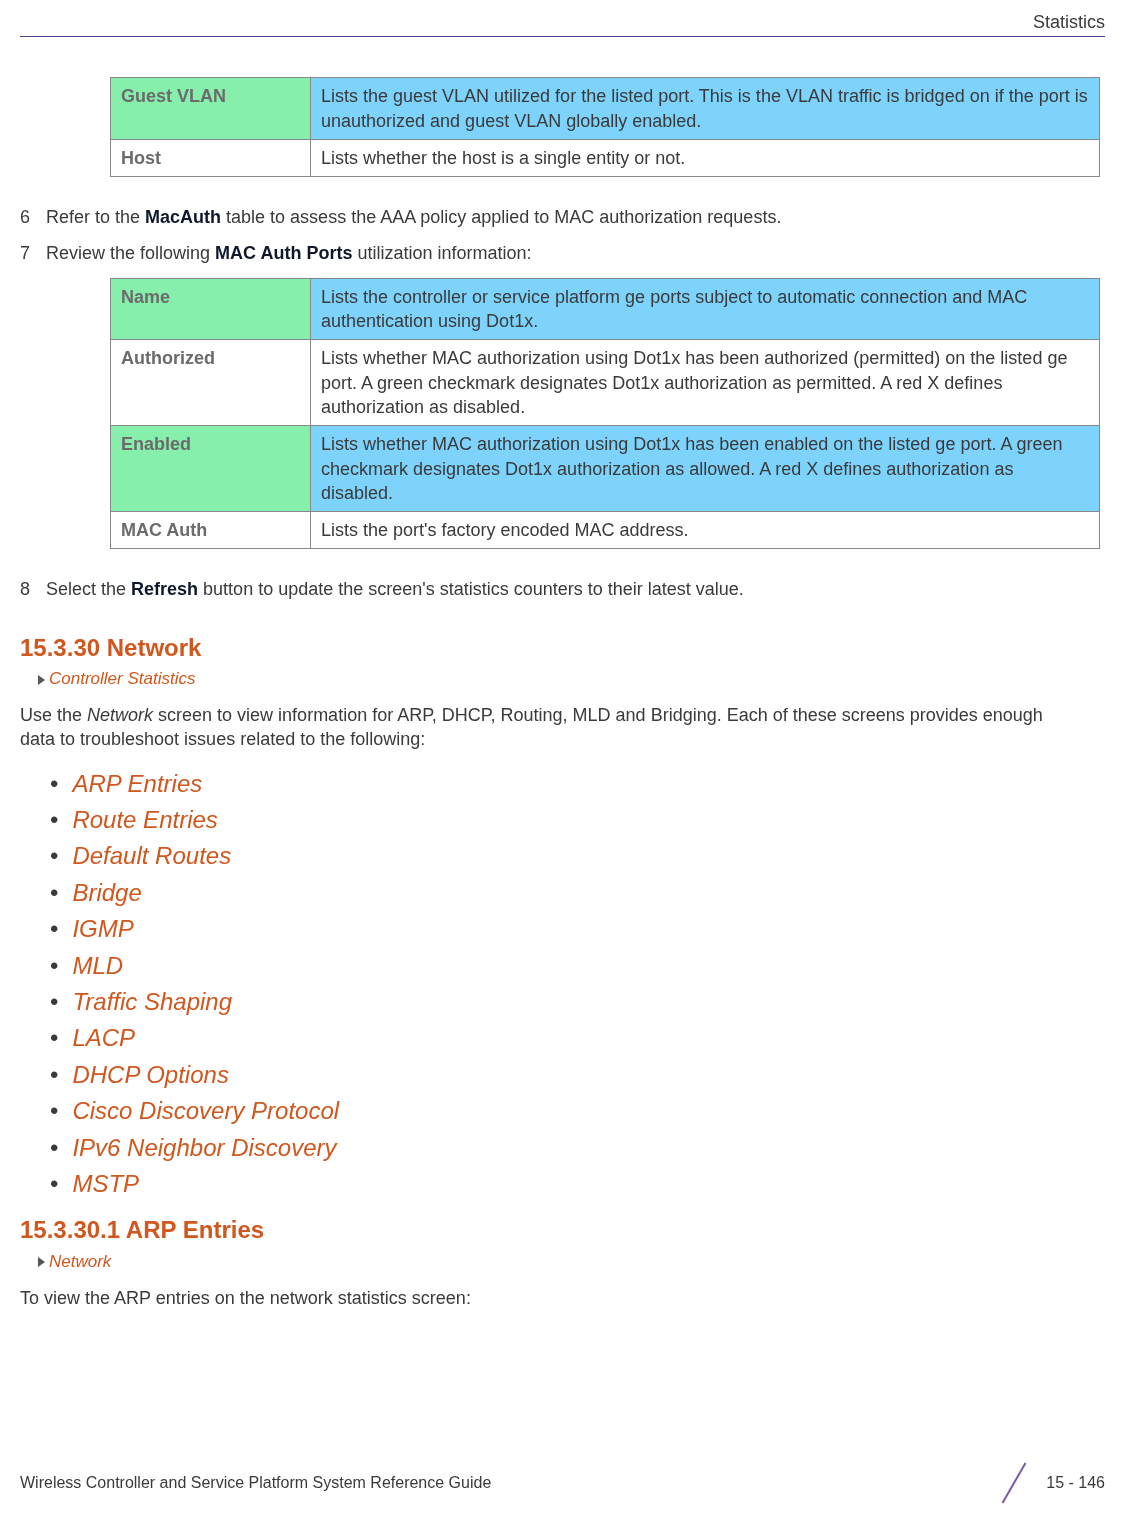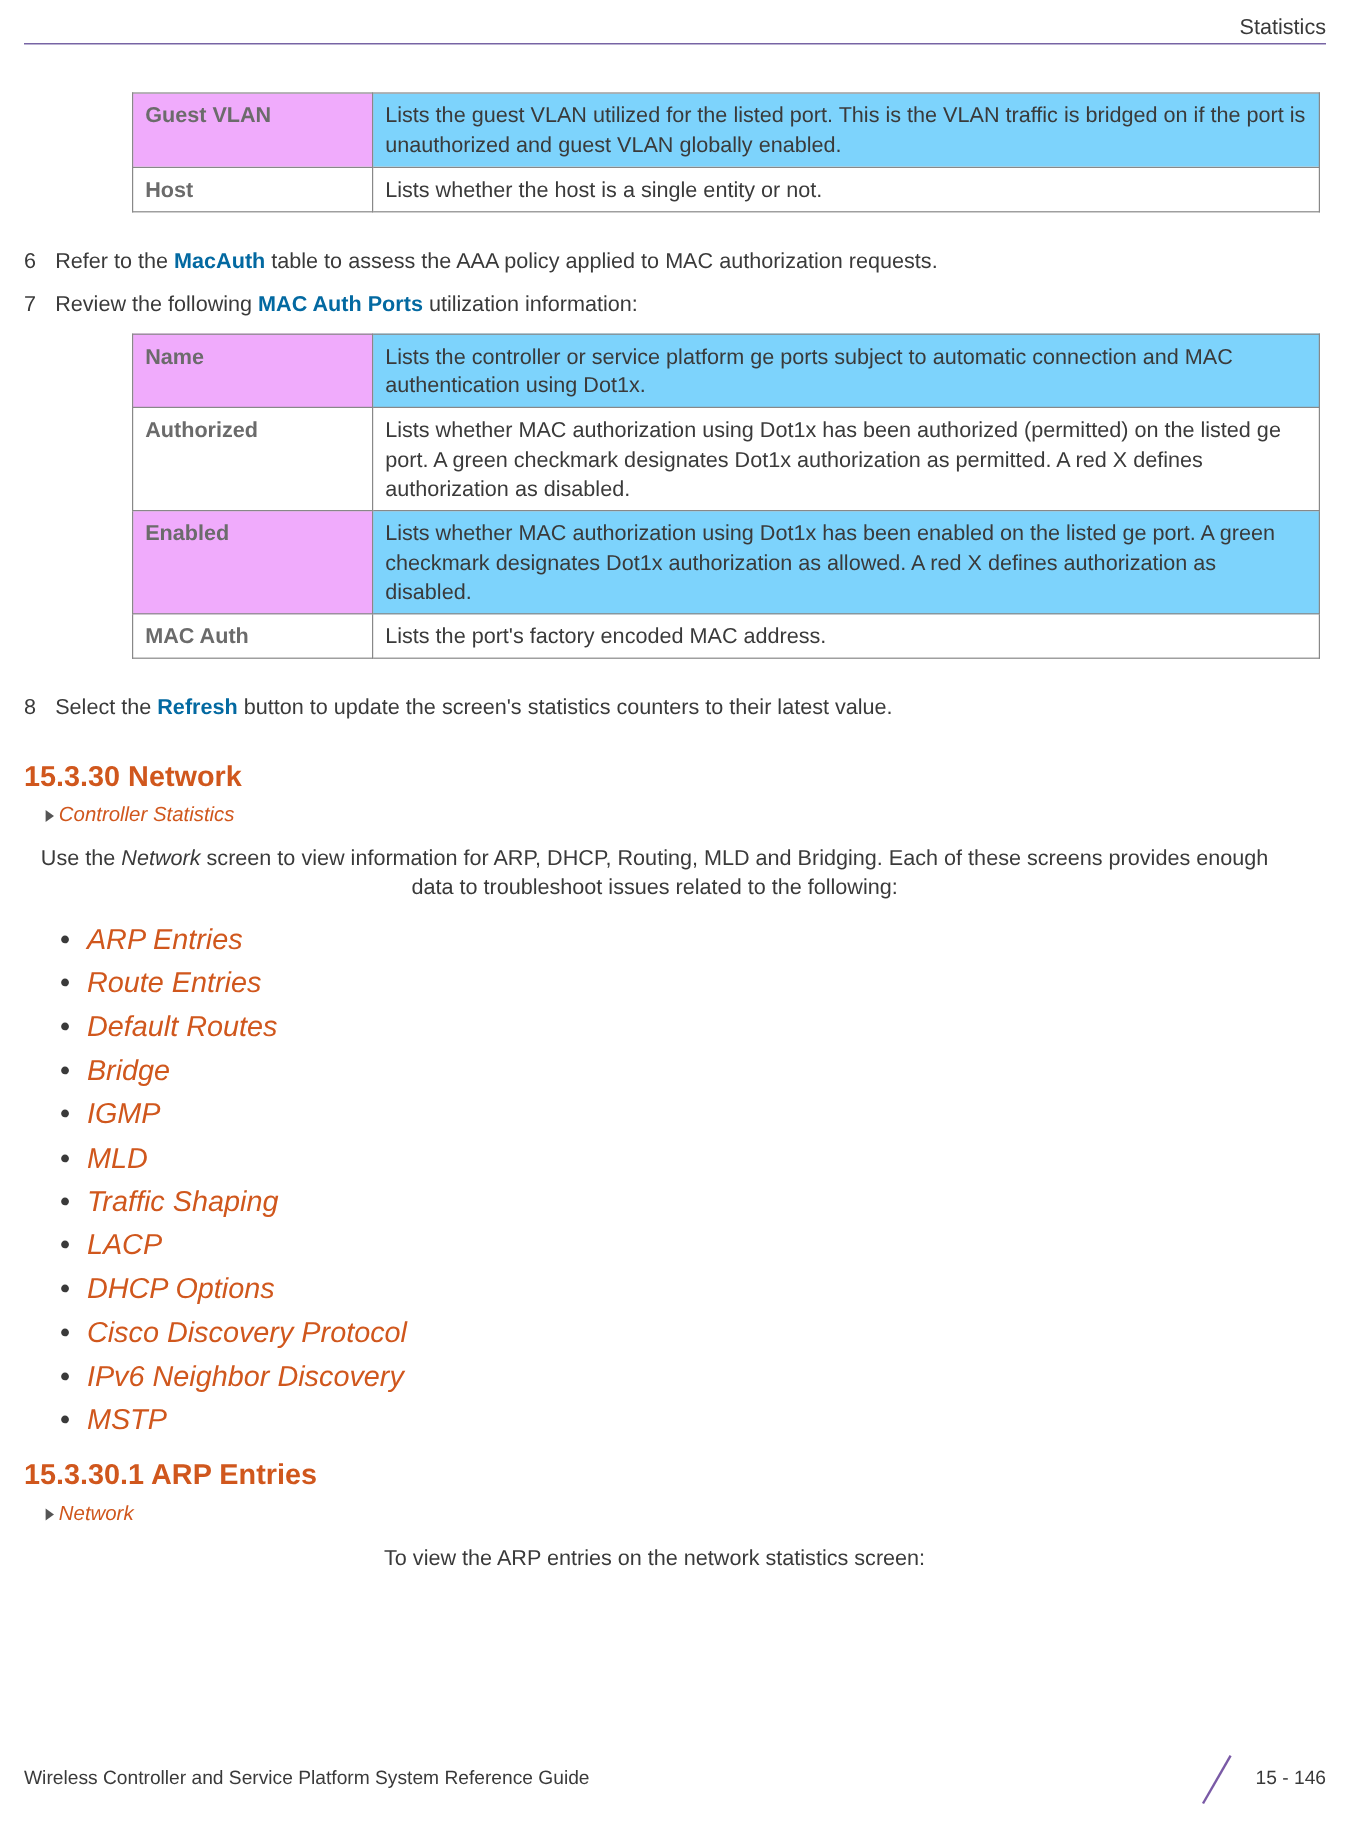--- a/index.html
+++ b/index.html
@@ -43,36 +43,36 @@
   table.tbl td.label {
     width: 200px;
     background: #f4f4f4;
     color: #6b6b6b;
     font-weight: 600;
   }
   table.tbl tr:nth-child(even) td.label,
   table.tbl tr:nth-child(even) td.desc {
     background: #fff;
   }
-  table.tbl tr td.label { background: #f0abfc; }
+  table.tbl tr td.label { background: #86efac; }
   table.tbl tr td.desc { background: #7dd3fc; }
   .step {
     display: flex;
     margin-bottom: 12px;
     font-size: 18px;
     color: #3a3a3a;
   }
   .step .num {
     width: 26px;
     flex-shrink: 0;
   }
   .step .txt {
     flex: 1;
   }
-  .step .bold { font-weight: 700; color:#0369a1; }
+  .step .bold { font-weight: 700; color:#0f172a; }
   .section-heading {
     font-size: 24px;
     font-weight: 700;
     color: #d0571d;
     margin-top: 30px;
     margin-bottom: 4px;
   }
   .subsection-heading {
     font-size: 24px;
     font-weight: 700;
@@ -93,21 +93,20 @@
     border-bottom:5px solid transparent;
     border-left:7px solid #555;
     margin-right:4px;
     vertical-align: middle;
     font-style: normal;
   }
   .para {
     margin: 0 34px 16px 0;
     font-size: 18px;
     color:#3a3a3a;
-    text-align:center;
   }
   .para .ital { font-style: italic; }
   ul.link-list {
     list-style: none;
     margin: 8px 0 14px 30px;
   }
   ul.link-list li {
     margin-bottom: 4px;
     color: #3a3a3a;
     font-size: 24px;

